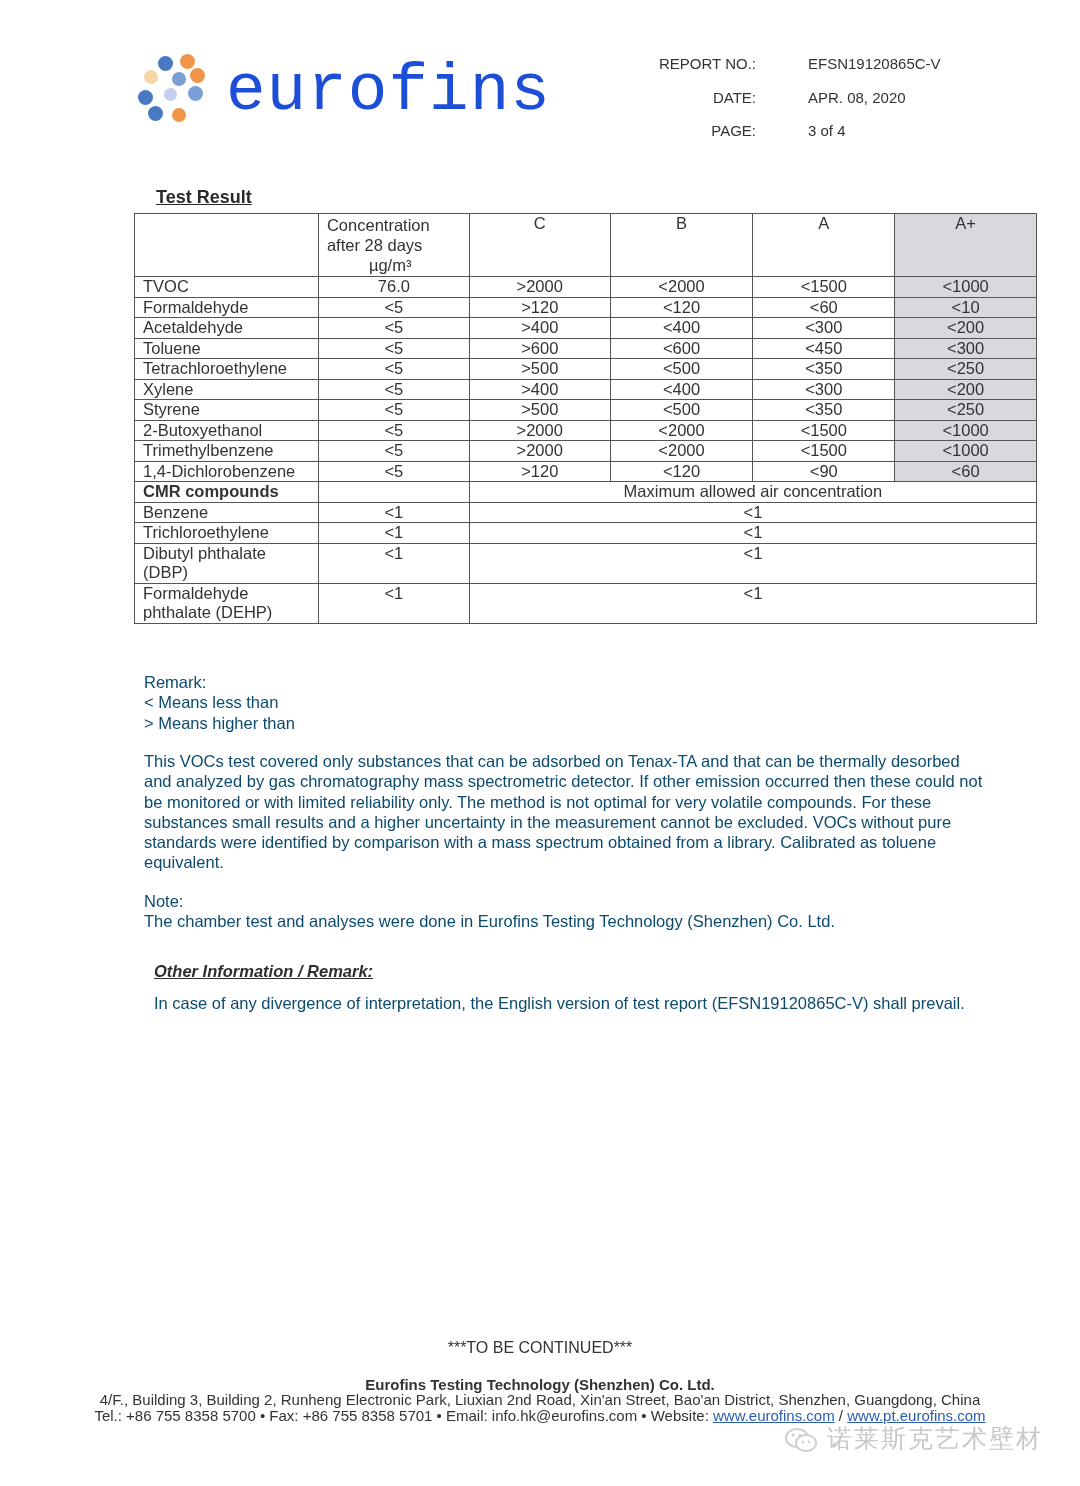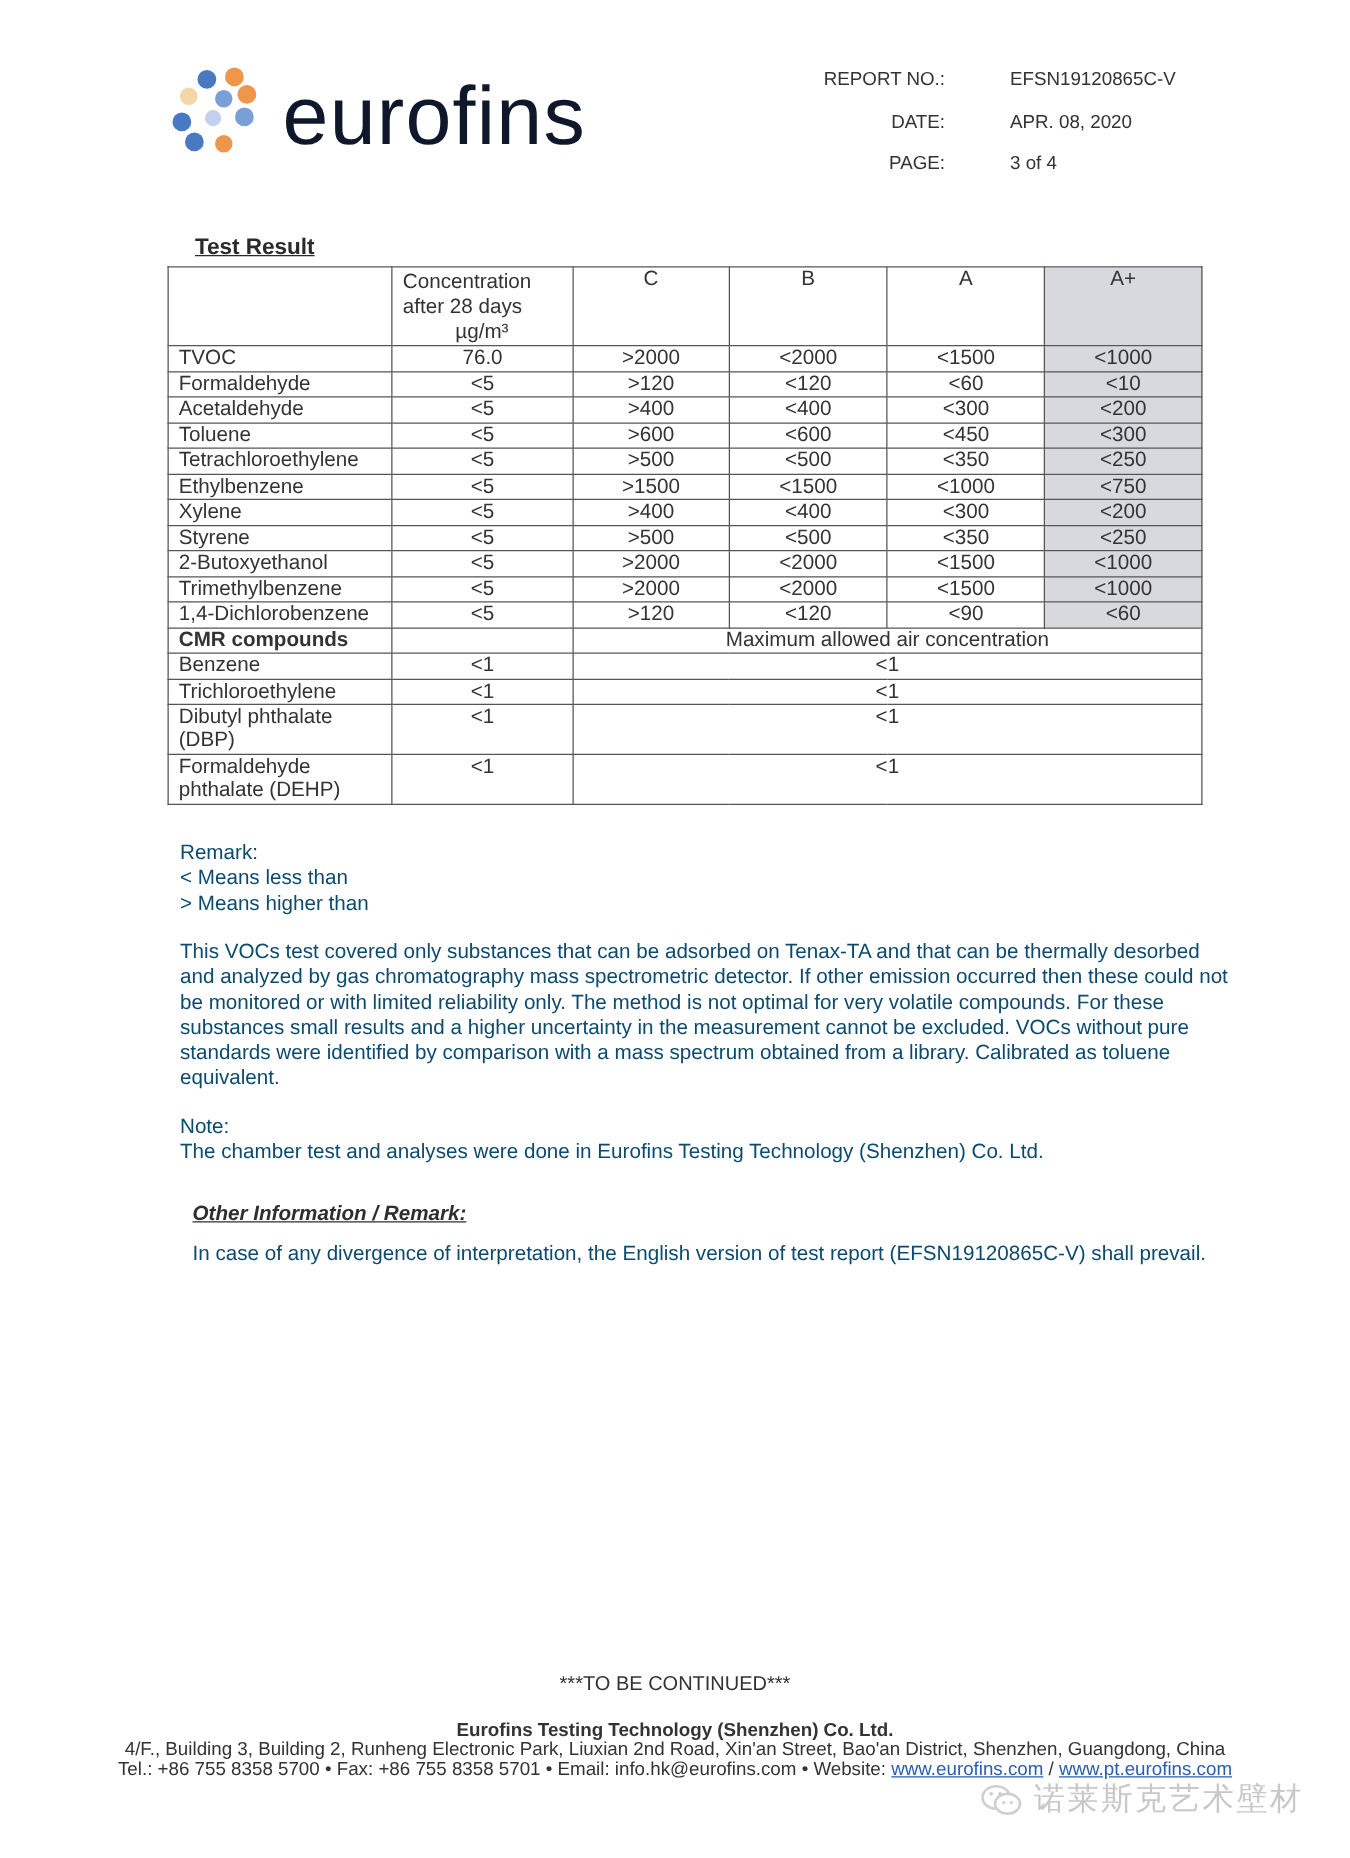--- a/index.html
+++ b/index.html
@@ -9,37 +9,37 @@
     font-family: "Liberation Sans", sans-serif;
     color: #2e2e2e;
   }
   .abs { position: absolute; }
 
   
   #logo { left: 136px; top: 52px; width: 360px; height: 76px; }
   #logo .dot { position: absolute; border-radius: 50%; }
   #logo .word {
     position: absolute; left: 90px; top: 2px;
-    font-family: Liberation Sans, sans-serif; font-size: 66px; color: #0f172a;
+    font-family: Liberation Mono, monospace; font-size: 66px; color: #1d4ed8;
     letter-spacing: 1px; line-height: 76px;
   }
 
   
   .meta { font-size: 15px; color: #333; }
   .meta .lbl { position: absolute; text-align: right; }
   .meta .val { position: absolute; }
 
   h2.section {
     position: absolute; left: 144px; top: 175px; margin: 12px;
     font-size: 18px; font-weight: bold; text-decoration: underline; color: #2a2a2a;
   }
 
   
   table.res {
-    position: absolute; left: 134px; top: 213px; width: 828px;
+    position: absolute; left: 134px; top: 213px; width: 903px;
     border-collapse: collapse; font-size: 16.5px; color: #333;
   }
   table.res td {
     border: 1.5px solid #555; padding: 0 8px; height: 19.5px; line-height: 19px;
     vertical-align: top;
   }
   table.res td.c { text-align: center; }
   table.res td.ap { background: #d8d8df; }
   table.res tr.head td { height: 61px; }
   table.res td.name { padding-left: 8px; }
@@ -142,28 +142,20 @@
       </tr>
       <tr>
         <td class="name">Tetrachloroethylene</td>
         <td class="c">&lt;5</td>
         <td class="c">&gt;500</td>
         <td class="c">&lt;500</td>
         <td class="c">&lt;350</td>
         <td class="c ap">&lt;250</td>
       </tr>
       <tr>
-        <td class="name">Ethylbenzene</td>
-        <td class="c">&lt;5</td>
-        <td class="c">&gt;1500</td>
-        <td class="c">&lt;1500</td>
-        <td class="c">&lt;1000</td>
-        <td class="c ap">&lt;750</td>
-      </tr>
-      <tr>
         <td class="name">Xylene</td>
         <td class="c">&lt;5</td>
         <td class="c">&gt;400</td>
         <td class="c">&lt;400</td>
         <td class="c">&lt;300</td>
         <td class="c ap">&lt;200</td>
       </tr>
       <tr>
         <td class="name">Styrene</td>
         <td class="c">&lt;5</td>

